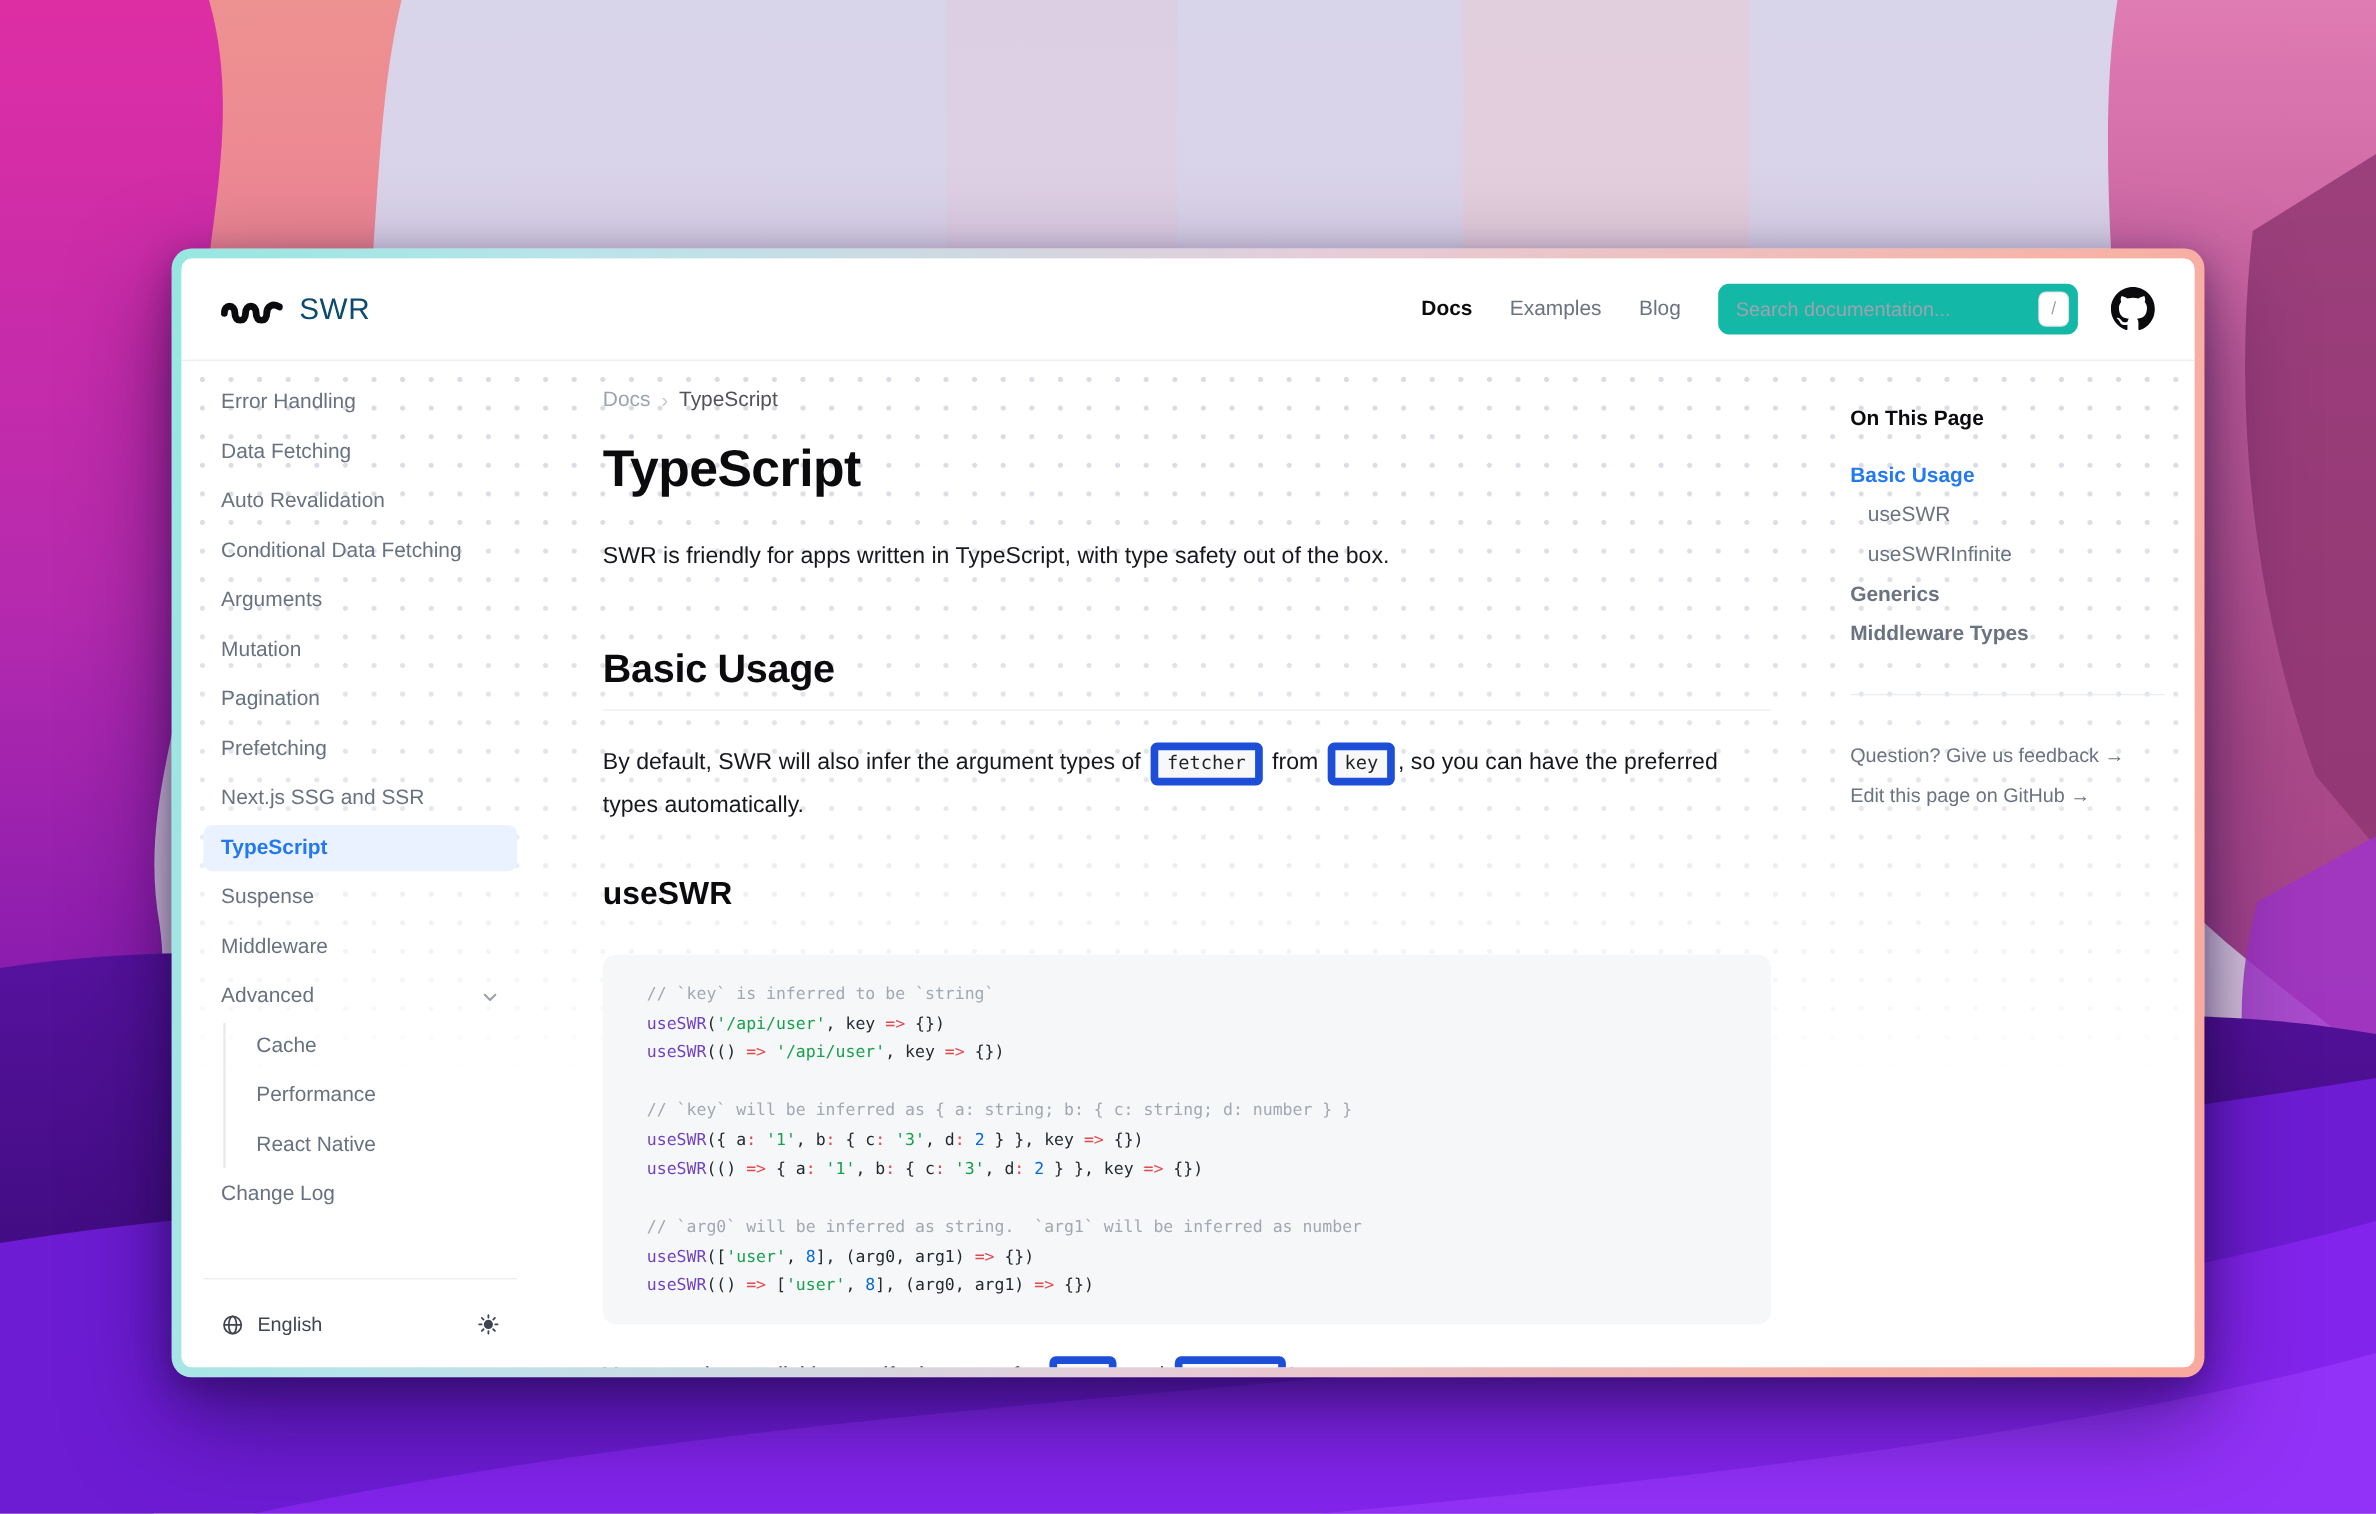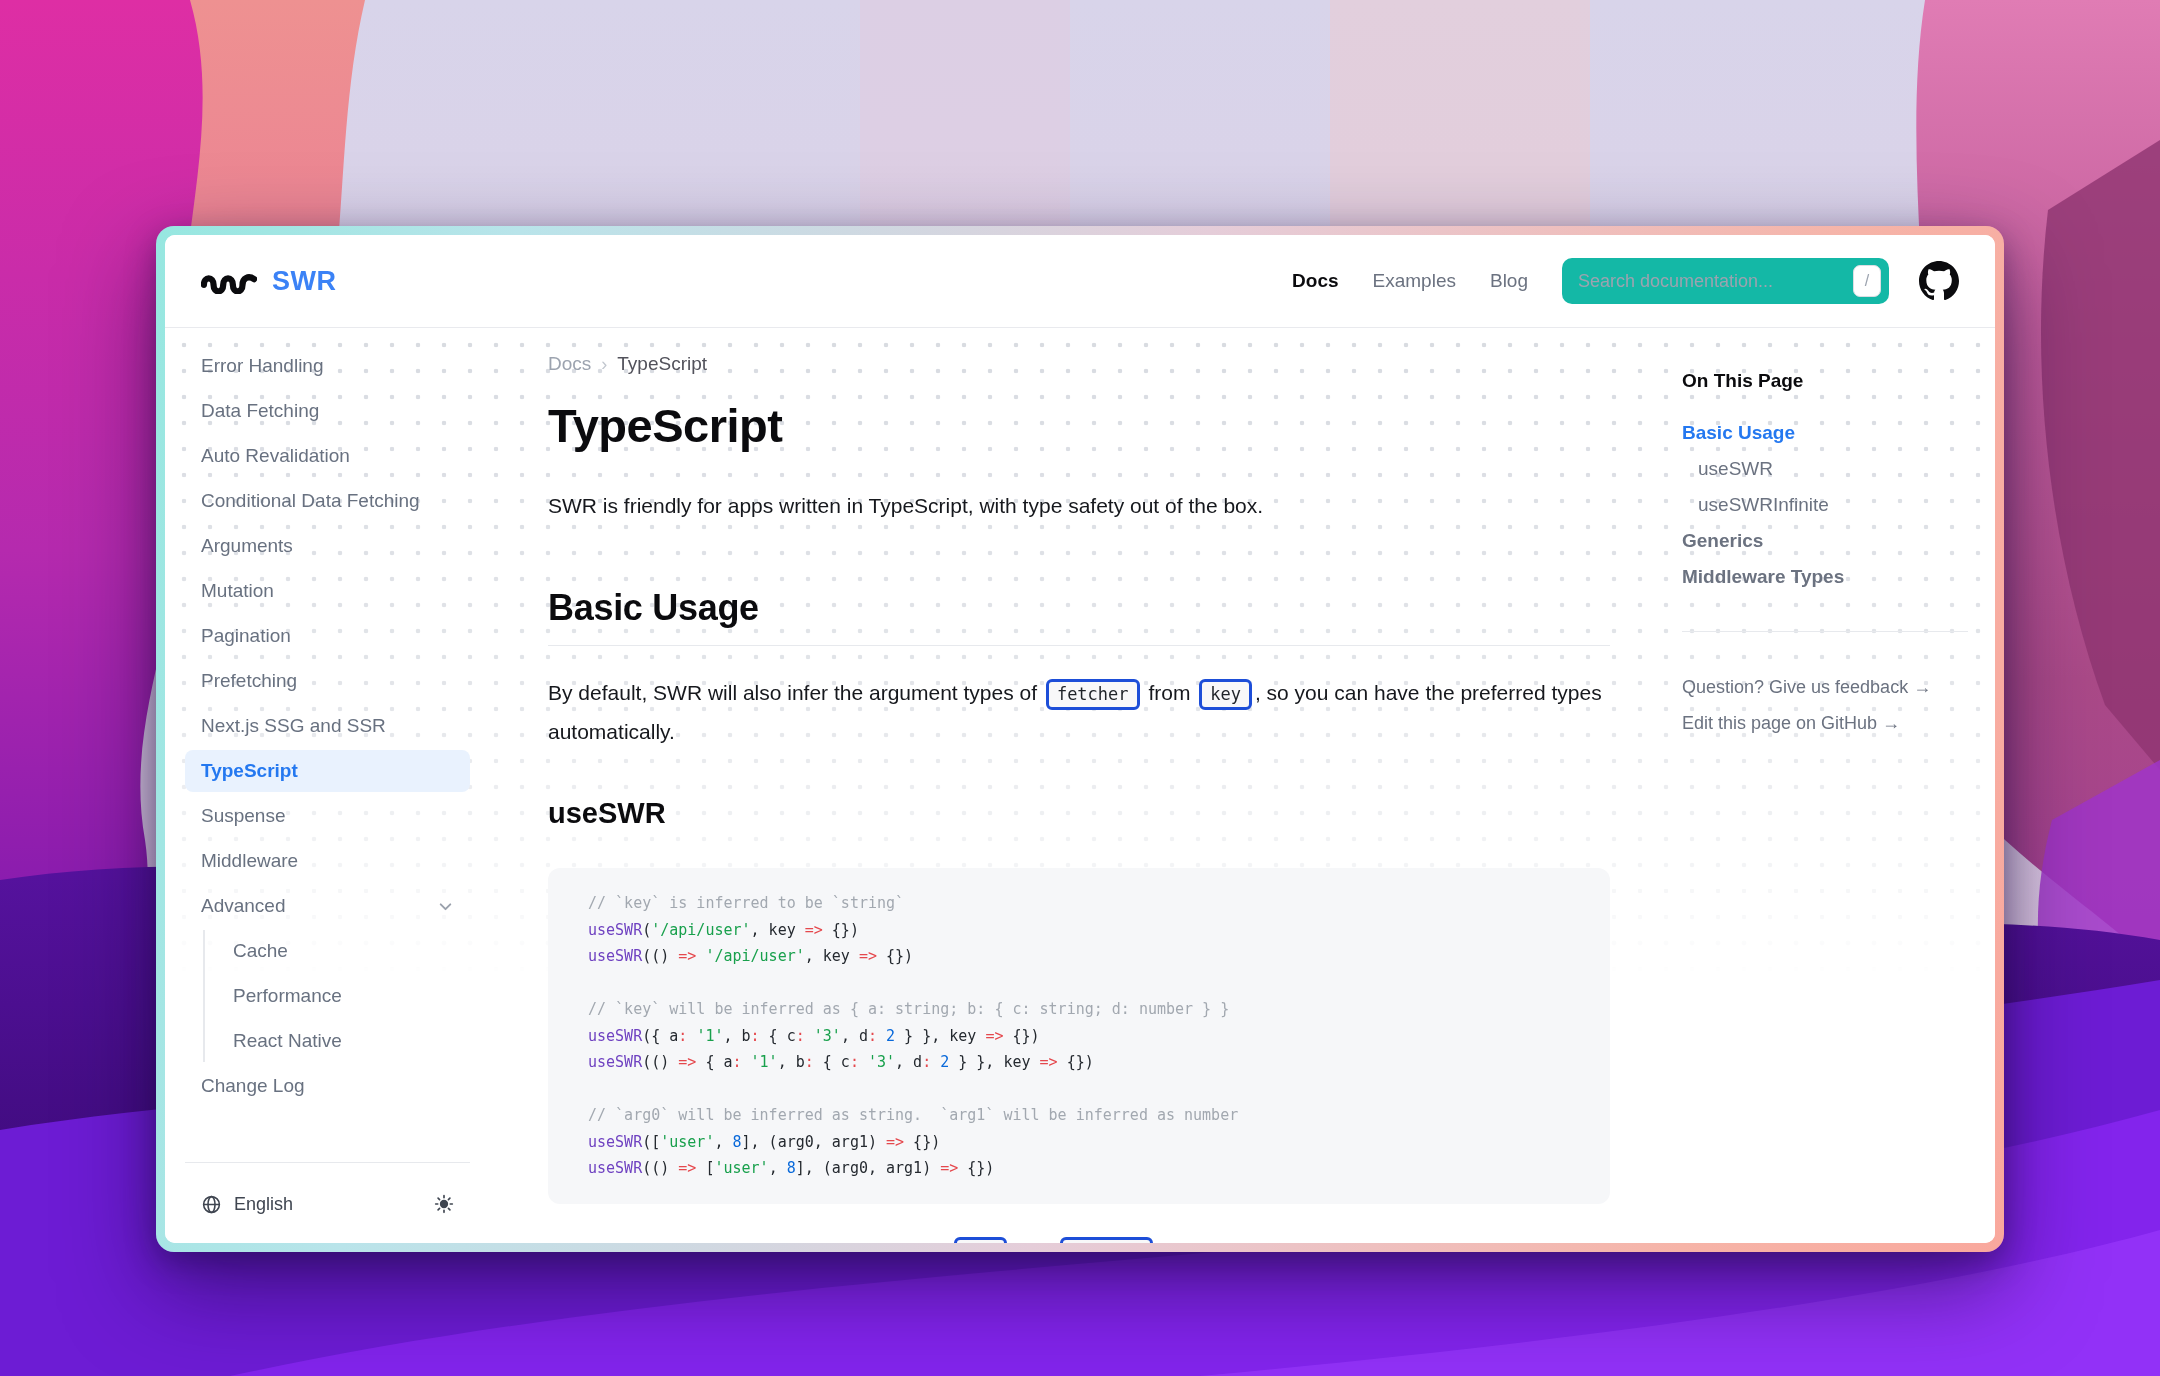--- a/index.html
+++ b/index.html
@@ -22,21 +22,21 @@
     width:100%;height:100%;background:#fff;border-radius:10px;overflow:hidden;
     position:relative;display:flex;flex-direction:column;
   }
 
   
   header{
     height:92px;flex:none;display:flex;align-items:center;
     padding:0 36px;border-bottom:1px solid #e9eaee;background:#fff;z-index:2;
   }
   .logo{display:flex;align-items:center;gap:15px;cursor:pointer;}
-  .logo-text{font-weight:700;font-size:27px;letter-spacing:.5px;color:#3b82f6;}
+  .logo-text{font-weight:400;font-size:27px;letter-spacing:.5px;color:#0c4a6e;}
   nav{margin-left:auto;display:flex;gap:34px;font-size:19px;color:#6b7280;align-items:center;}
   .nav-item{cursor:pointer;}
   .nav-item.active{color:#0b0b0e;font-weight:700;}
   .search{
     width:327px;height:46px;background:#14b8a6;border-radius:10px;margin-left:34px;
     position:relative;display:flex;align-items:center;padding:0 46px 0 14px;box-sizing:border-box;
   }
   .search input{
     border:none;outline:none;background:transparent;width:100%;
     font-size:18px;color:#374151;font-family:inherit;
@@ -84,21 +84,21 @@
   .breadcrumb .current{color:#52525b;}
   h1{margin:22px 0 0;font-size:47px;line-height:56px;font-weight:800;letter-spacing:-0.5px;color:#0b0b0e;}
   .intro{margin:34px 0 0;font-size:21px;line-height:36px;color:#16181d;}
   h2{
     margin:62px 0 0;font-size:36px;line-height:44px;font-weight:800;letter-spacing:-0.3px;color:#0b0b0e;
     padding-bottom:15px;border-bottom:1px solid #e7e9ed;
   }
   .para{margin:28px 0 0;font-size:21px;line-height:38px;color:#16181d;}
   .inline-code{
     font-family:"DejaVu Sans Mono","Liberation Mono",monospace;font-size:17px;
-    background:#f8f8f9;border:3px solid #1d4ed8;border-radius:6px;padding:2px 8px 3px;color:#1f2328;margin:0 3px;
+    background:#f8f8f9;border:7px solid #1d4ed8;border-radius:6px;padding:2px 8px 3px;color:#1f2328;margin:0 3px;
     white-space:nowrap;
   }
   h3{margin:44px 0 0;font-size:29px;line-height:36px;font-weight:800;color:#0b0b0e;}
   .code-block{
     margin-top:37px;background:#f6f7f9;border-radius:12px;padding:22px 40px;
     font-family:"DejaVu Sans Mono","Liberation Mono",monospace;font-size:15px;line-height:26.5px;color:#24292f;
   }
   .code-line{white-space:pre;min-height:26.5px;}
   .tok-c{color:#a2a8b0;}
   .tok-f{color:#6f42c1;}

